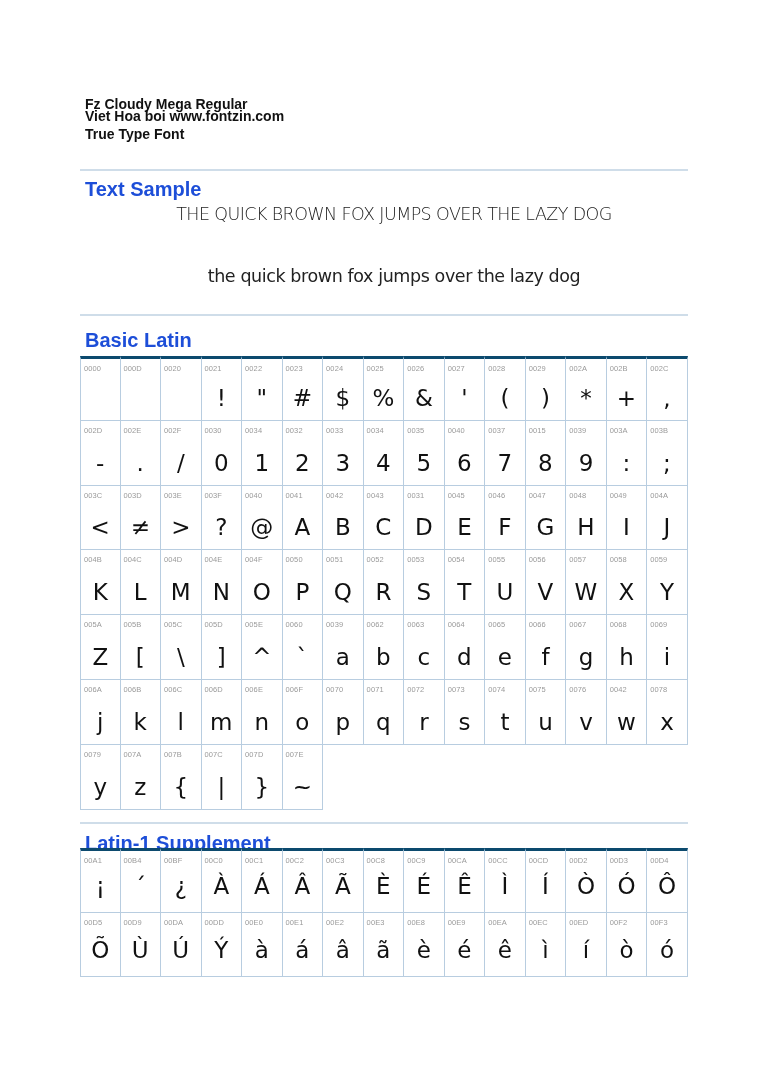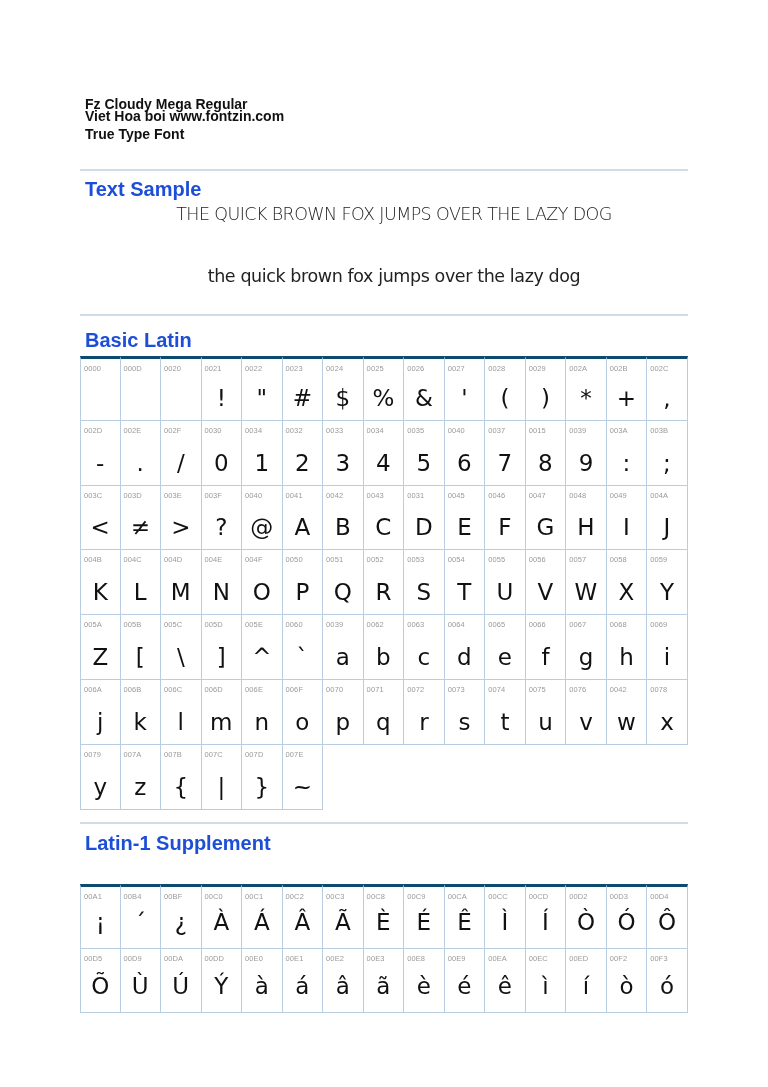--- a/index.html
+++ b/index.html
@@ -422,21 +422,21 @@
         <span class="glyph">}</span>
       </div>
       <div class="cell">
         <span class="code">007E</span>
         <span class="glyph">~</span>
       </div>
     </div>
 
   <div class="divider" style="top:822px"></div>
   <div class="section-title" style="top:832px">Latin-1 Supplement</div>
-  <div class="grid latin" style="top:884px" id="grid-latin">
+  <div class="grid latin" style="top:848px" id="grid-latin">
       <div class="cell top left">
         <span class="code">00A1</span>
         <span class="glyph">¡</span>
       </div>
       <div class="cell top">
         <span class="code">00B4</span>
         <span class="glyph">´</span>
       </div>
       <div class="cell top">
         <span class="code">00BF</span>

